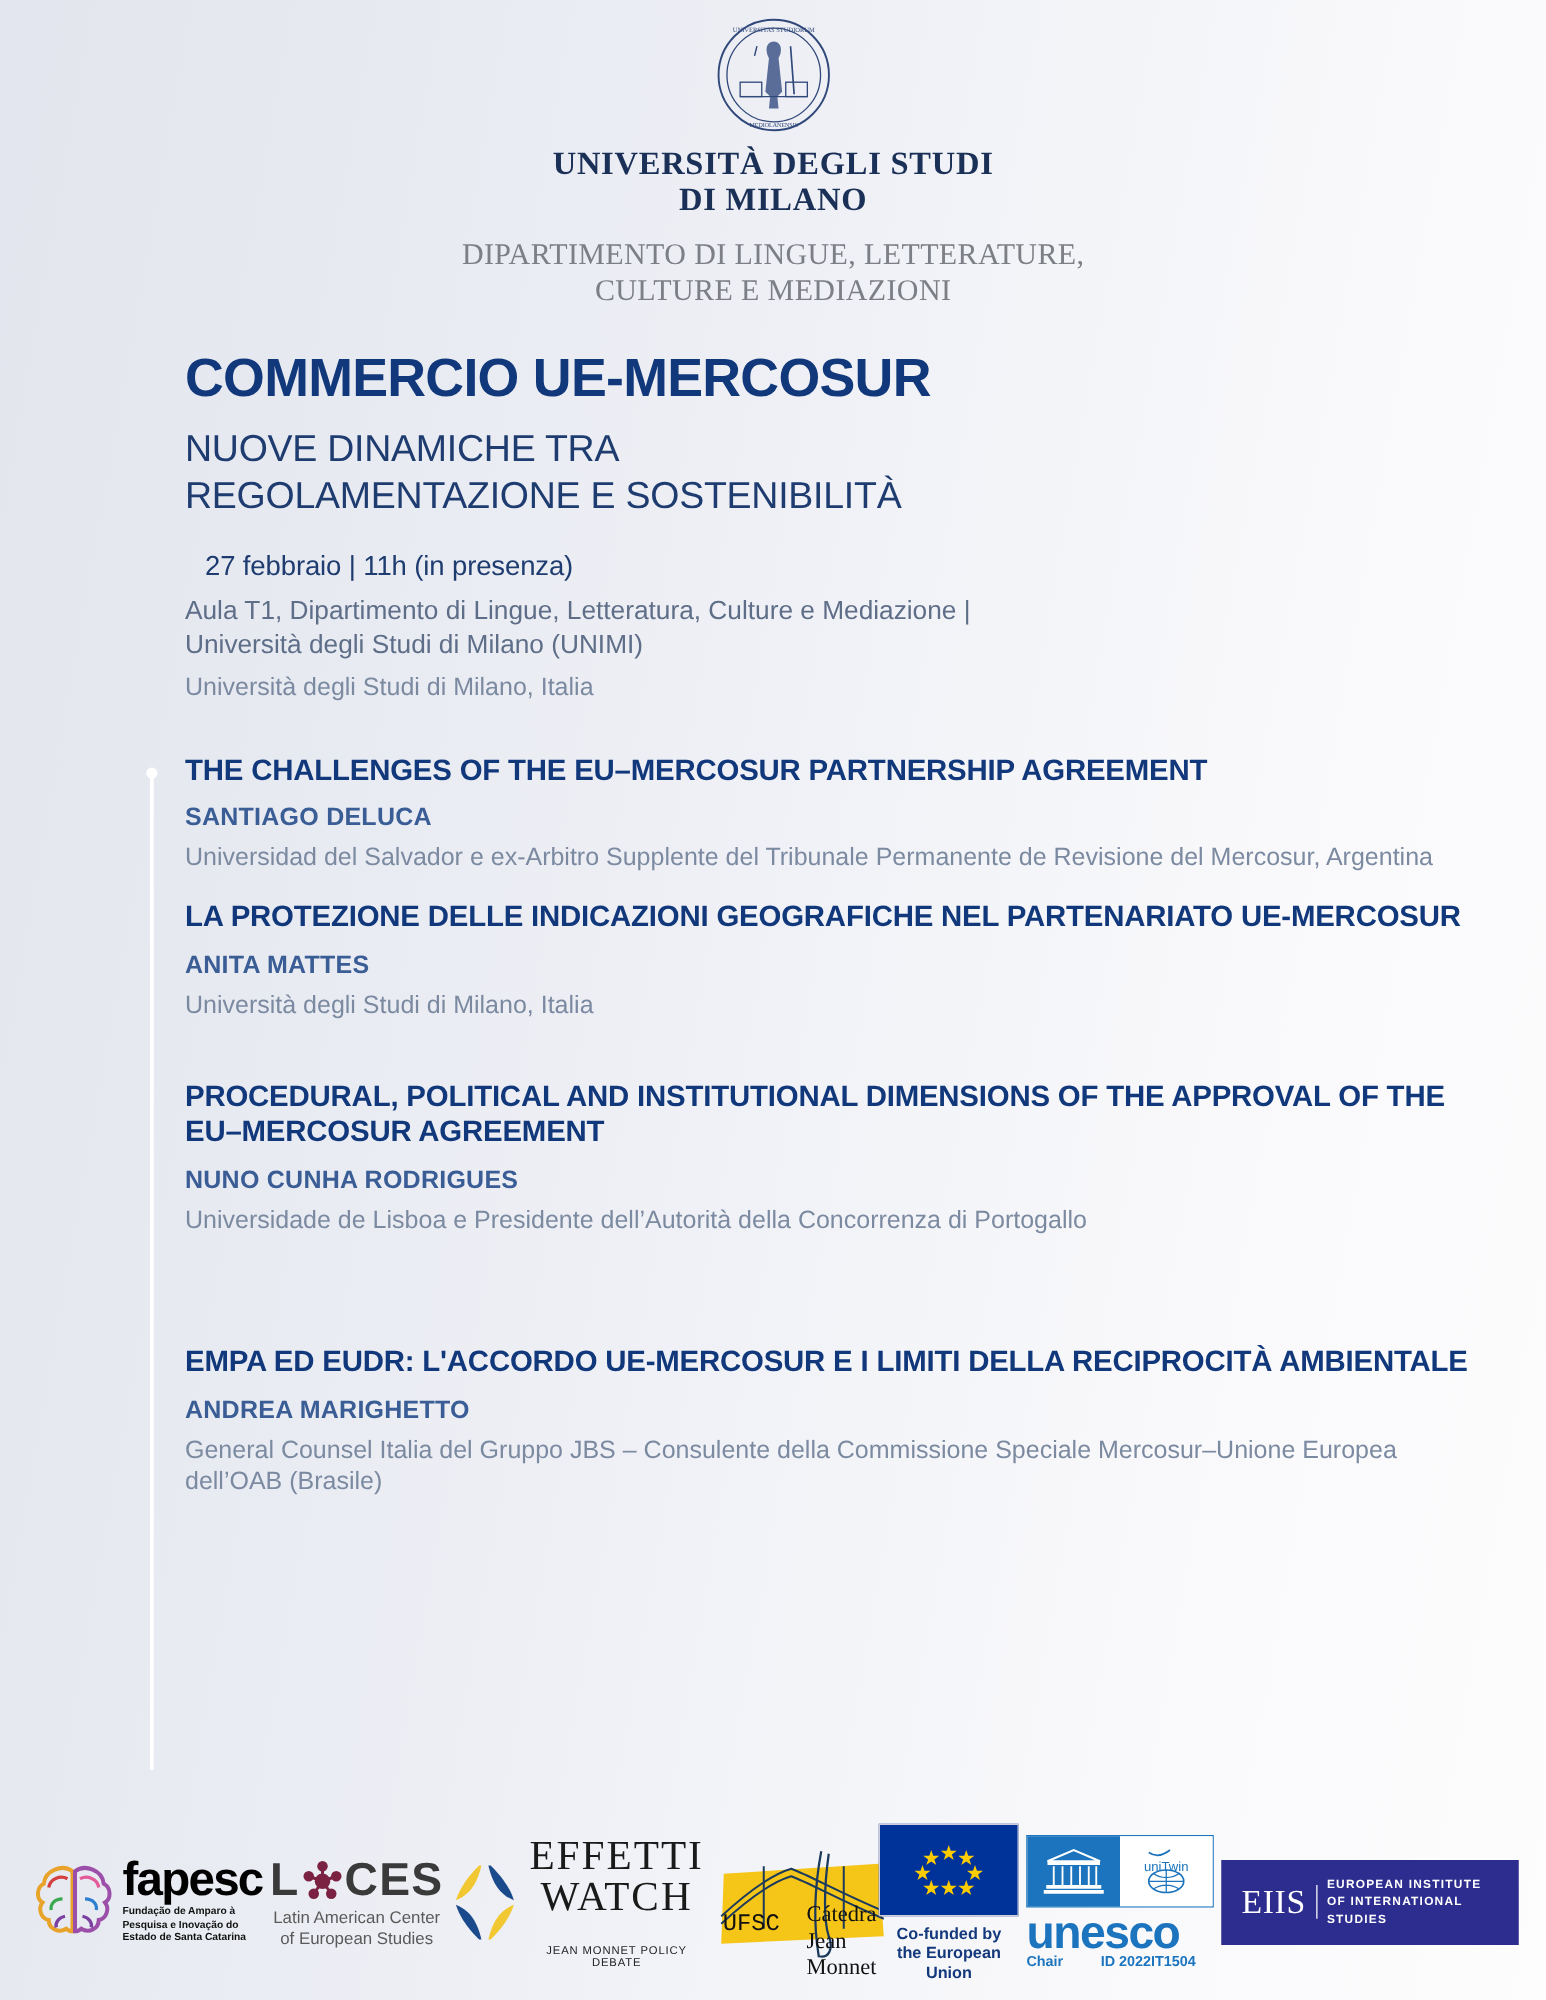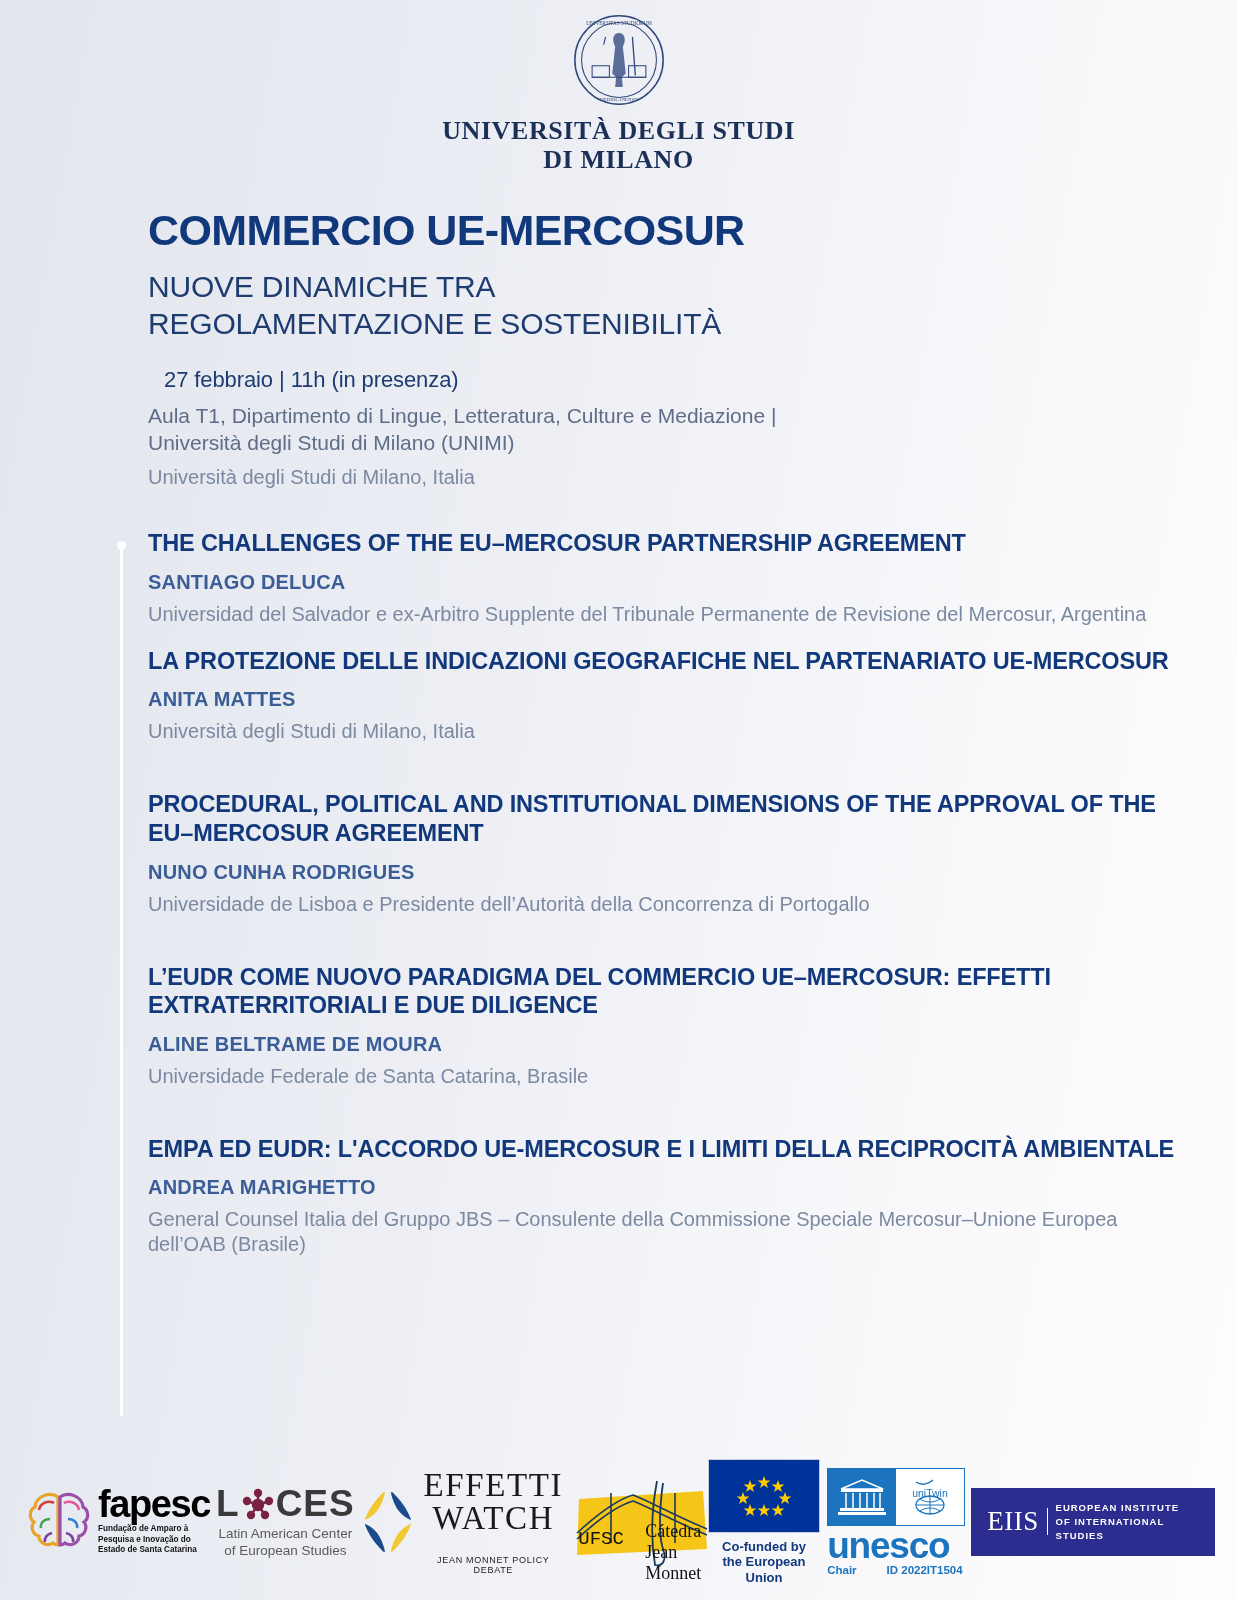--- a/index.html
+++ b/index.html
@@ -274,21 +274,21 @@
     font-size: 13px;
     font-weight: bold;
     color: #13387c;
     text-align: center;
     line-height: 1.2;
   }
 
   
   .logo-unesco { flex-direction: column; align-items: flex-start; }
   .unesco-box {
-    width: 138px; height: 58px;
+    width: 150px; height: 58px;
     display: flex;
     border: 1px solid #1b74bd;
   }
   .unesco-left {
     flex: 1; background: #1b74bd;
     display: flex; align-items: center; justify-content: center;
   }
   .unesco-right {
     flex: 1; background: #fff;
     display: flex; align-items: center; justify-content: center;
@@ -337,20 +337,24 @@
       <rect x="22" y="56" width="18" height="12" fill="none" stroke="#30487a" stroke-width="1.1"></rect>
       <rect x="60" y="56" width="18" height="12" fill="none" stroke="#30487a" stroke-width="1.1"></rect>
       <path d="M22 68 h56" stroke="#30487a" stroke-width="1.2"></path>
       <text x="50" y="14" font-size="5.4" fill="#30487a" text-anchor="middle" font-family="Liberation Serif, serif">UNIVERSITAS STUDIORUM</text>
       <text x="50" y="93" font-size="5" fill="#30487a" text-anchor="middle" font-family="Liberation Serif, serif">MEDIOLANENSIS</text>
     </svg>
     <div class="uni-name">
       <div>UNIVERSITÀ DEGLI STUDI</div>
       <div>DI MILANO</div>
     </div>
+    <div class="dept-name">
+      <div>DIPARTIMENTO DI LINGUE, LETTERATURE,</div>
+      <div>CULTURE E MEDIAZIONI</div>
+    </div>
   </div>
 
   <div class="title-block">
     <div class="main-title">COMMERCIO UE-MERCOSUR</div>
     <div class="subtitle">
       <div>NUOVE DINAMICHE TRA</div>
       <div>REGOLAMENTAZIONE E SOSTENIBILITÀ</div>
     </div>
   </div>
 
@@ -383,25 +387,20 @@
     <div class="gap-lg"></div>
 
     <div class="talk">
       <div class="talk-title">PROCEDURAL, POLITICAL AND INSTITUTIONAL DIMENSIONS OF THE APPROVAL OF THE EU–MERCOSUR AGREEMENT</div>
       <div class="talk-speaker">NUNO CUNHA RODRIGUES</div>
       <div class="talk-affil">Universidade de Lisboa e Presidente dell’Autorità della Concorrenza di Portogallo</div>
     </div>
 
     <div class="gap-lg"></div>
 
-    <div class="talk">
-      <div class="talk-title">L’EUDR COME NUOVO PARADIGMA DEL COMMERCIO UE–MERCOSUR: EFFETTI EXTRATERRITORIALI E DUE DILIGENCE</div>
-      <div class="talk-speaker">ALINE BELTRAME DE MOURA</div>
-      <div class="talk-affil">Universidade Federale de Santa Catarina, Brasile</div>
-    </div>
 
     <div class="gap-lg"></div>
 
     <div class="talk">
       <div class="talk-title">EMPA ED EUDR: L'ACCORDO UE-MERCOSUR E I LIMITI DELLA RECIPROCITÀ AMBIENTALE</div>
       <div class="talk-speaker">ANDREA MARIGHETTO</div>
       <div class="talk-affil">General Counsel Italia del Gruppo JBS – Consulente della Commissione Speciale Mercosur–Unione Europea dell’OAB (Brasile)</div>
     </div>
   </div>
 

